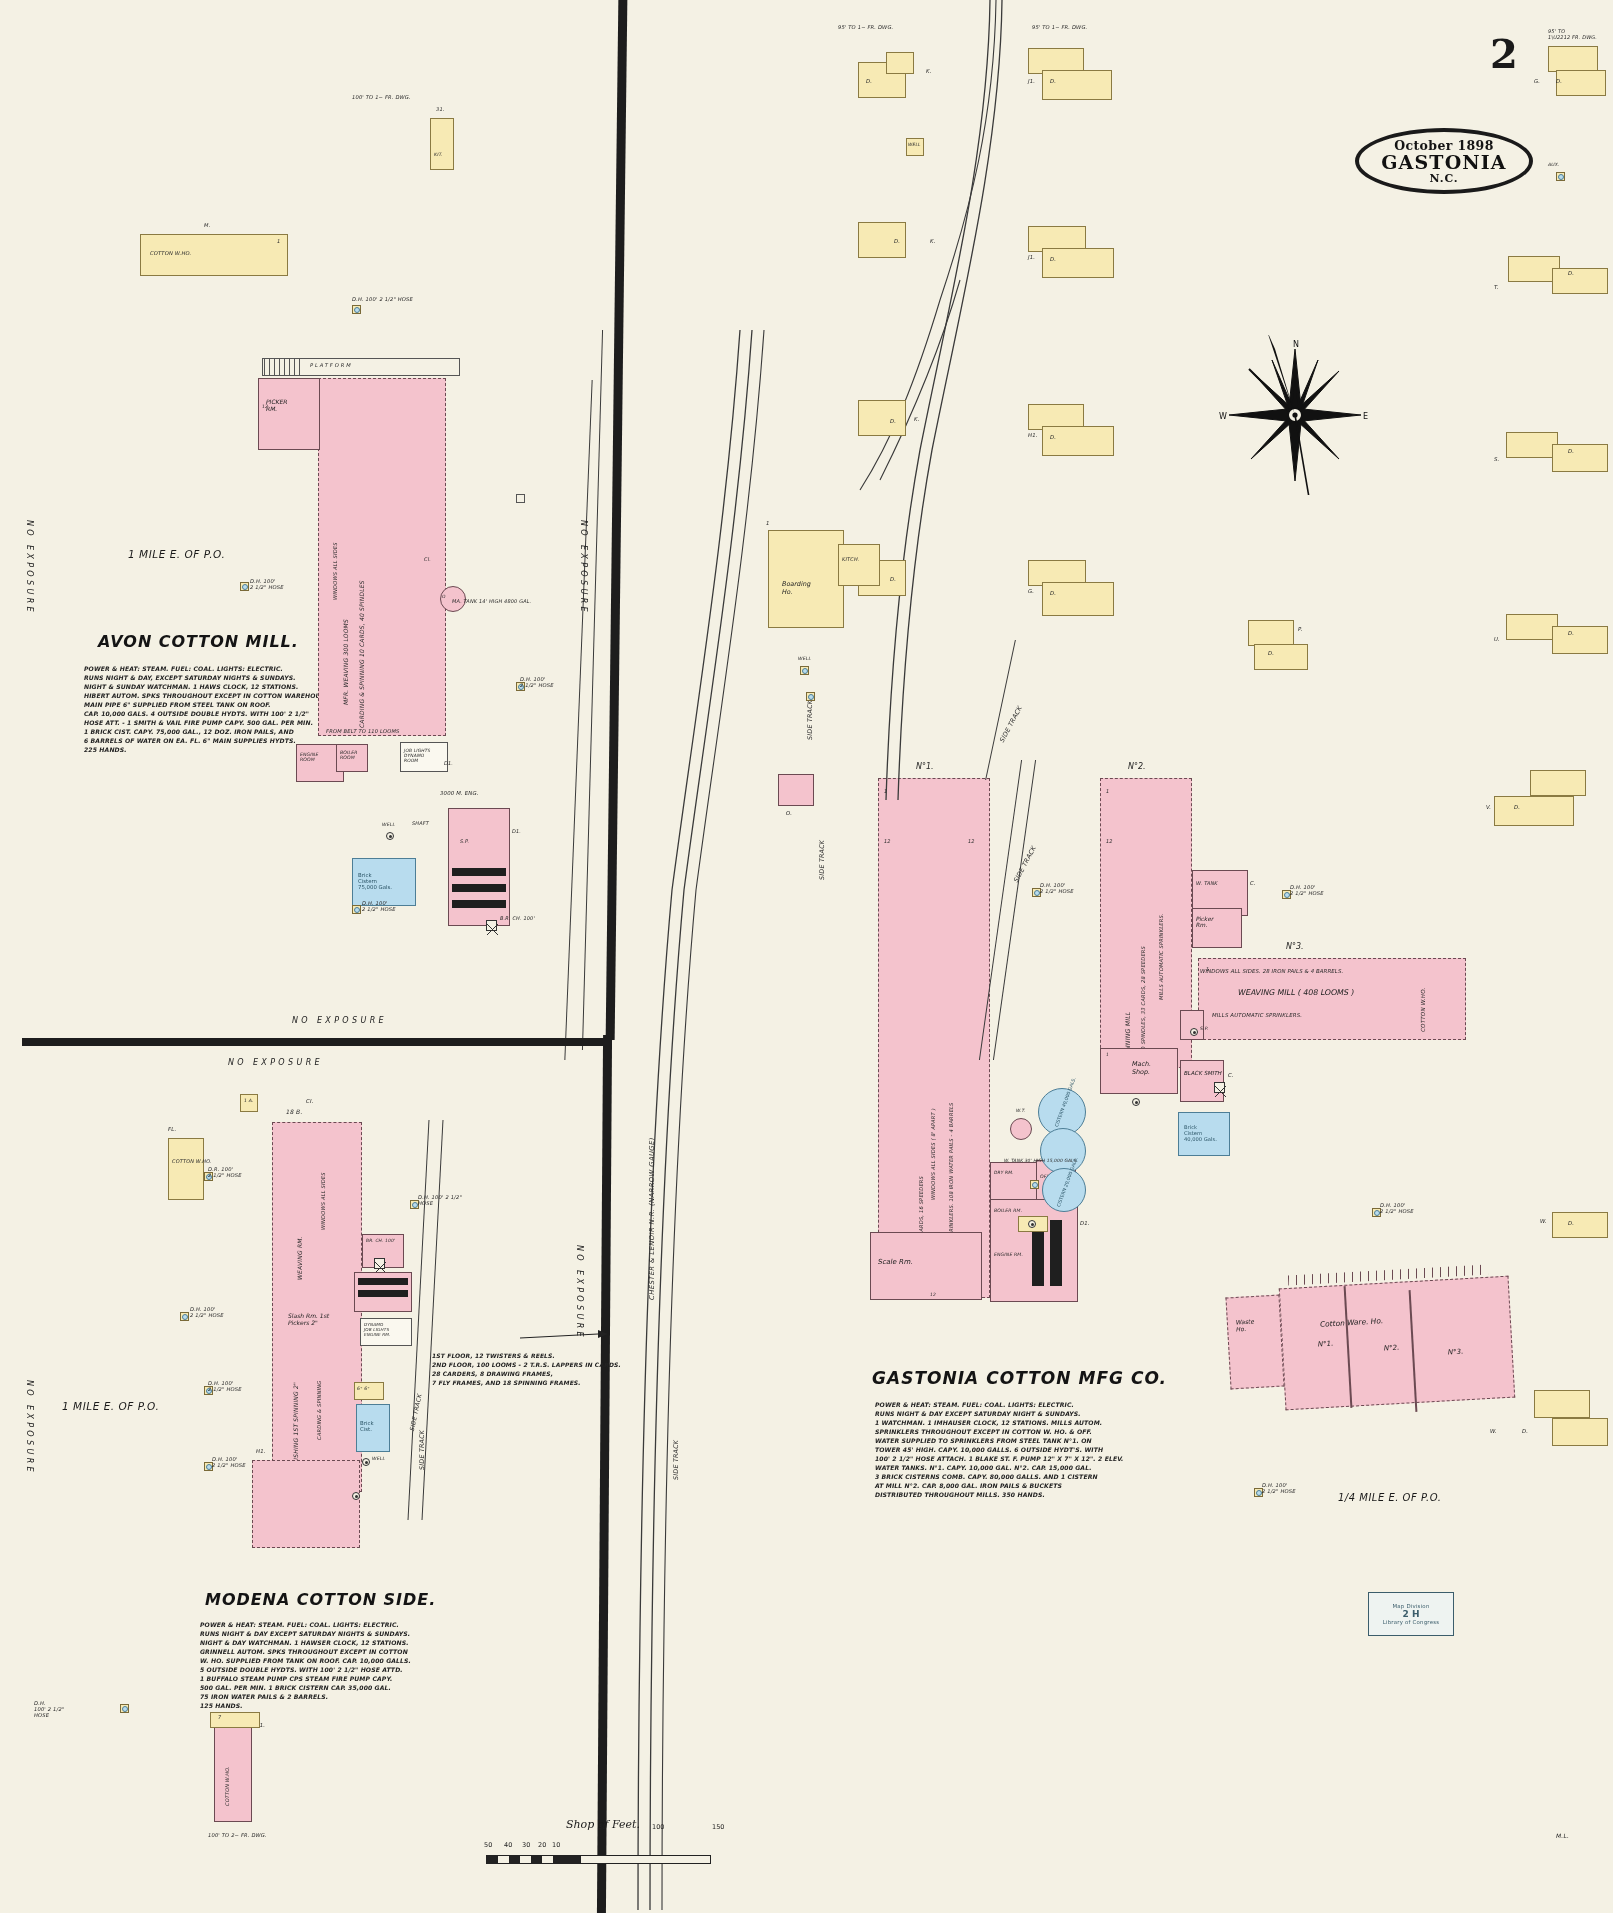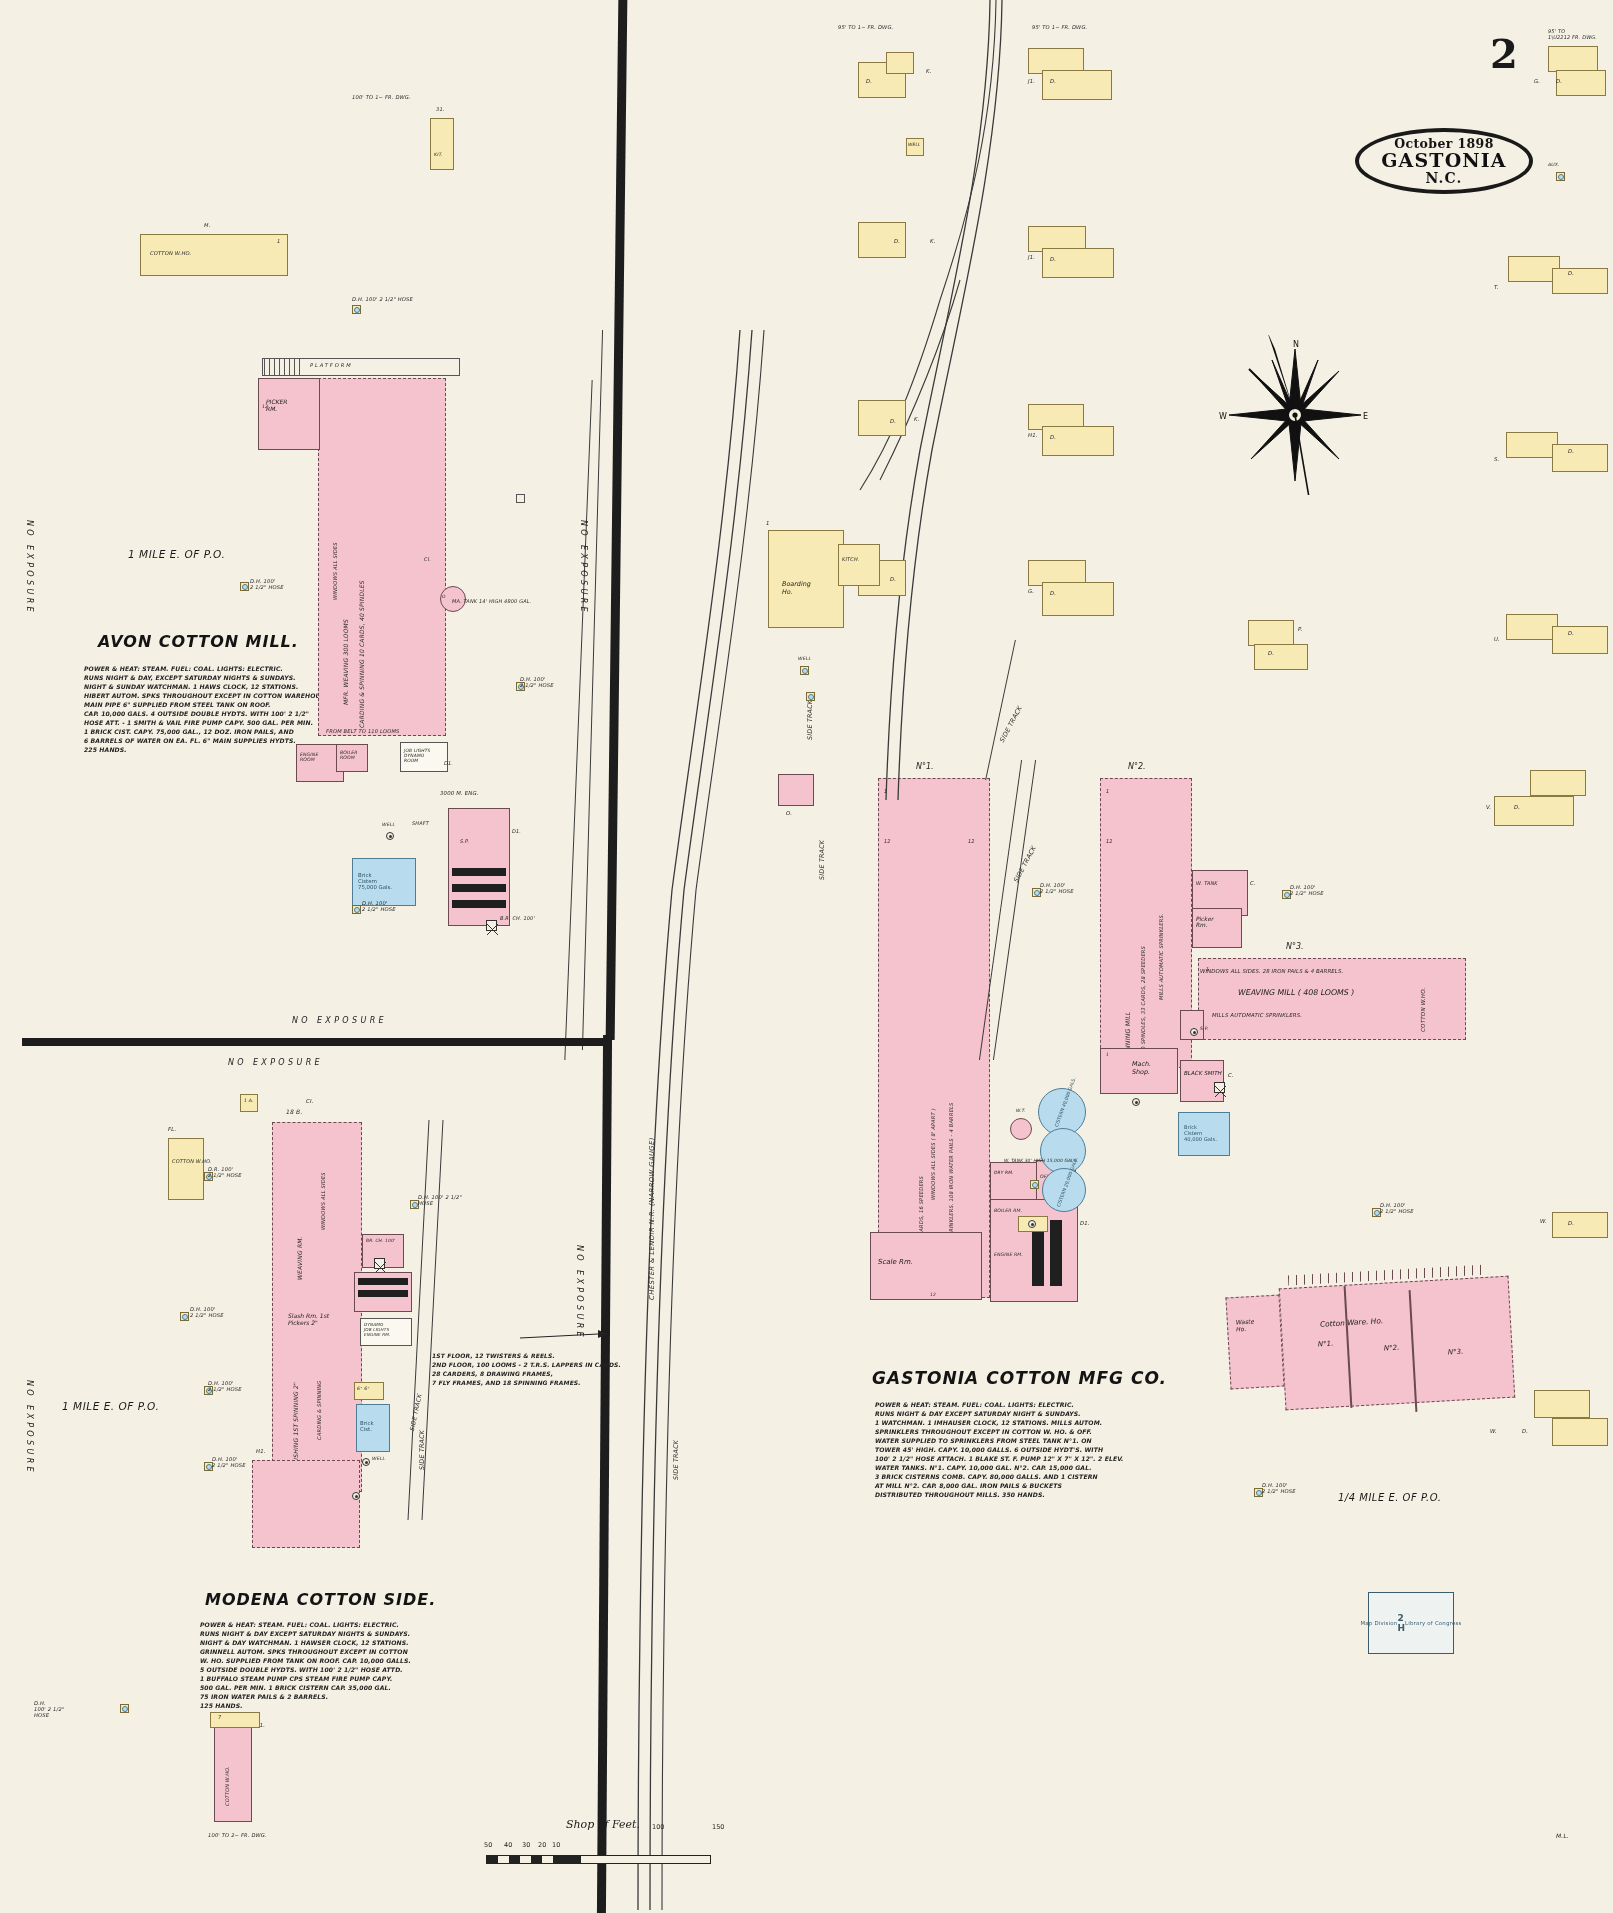--- a/index.html
+++ b/index.html
@@ -40,26 +40,26 @@
      color:#1a1a1a;}
 
   
   #cartouche{width:178px;height:66px;border:4px solid #1a1a1a;border-radius:50%;
      display:flex;flex-direction:column;align-items:center;justify-content:center;
      background:#f4f1e4;}
   #cart-date{font-family:"DejaVu Serif",serif;font-size:12.5px;font-weight:700;
      letter-spacing:.03em;color:#141414;}
   #cart-city{font-family:"DejaVu Serif",serif;font-size:19px;font-weight:700;
      letter-spacing:.06em;line-height:1;color:#111;}
-  #cart-state{font-family:"DejaVu Serif",serif;font-size:14px;font-weight:700;
+  #cart-state{font-family:"DejaVu Serif",serif;font-size:11px;font-weight:700;
      letter-spacing:.08em;color:#141414;}
 
   
-  #stamp{width:86px;height:62px;border:1.1px solid #3b5d6b;background:#eef3f1;
-     display:flex;align-items:center;justify-content:center;}
+  #stamp{width:86px;height:44px;border:1.1px solid #3b5d6b;background:#eef3f1;
+     display:flex;flex-direction:column;align-items:center;justify-content:center;}
   .stamp-t{font-family:"DejaVu Sans",sans-serif;font-size:5.4px;color:#3b5d6b;
      letter-spacing:.04em;white-space:nowrap;}
   .stamp-n{font-family:"DejaVu Sans",sans-serif;font-size:9px;color:#3b5d6b;
      font-weight:700;}
 
   
   #scalebar{width:225px;height:9px;border:1px solid #222;background:#f4f1e4;}
   .sb-seg{position:absolute;top:0;bottom:0;background:#222;}
   .sb-tick{font-family:"DejaVu Sans",sans-serif;font-size:6.5px;color:#222;
      position:absolute;}

